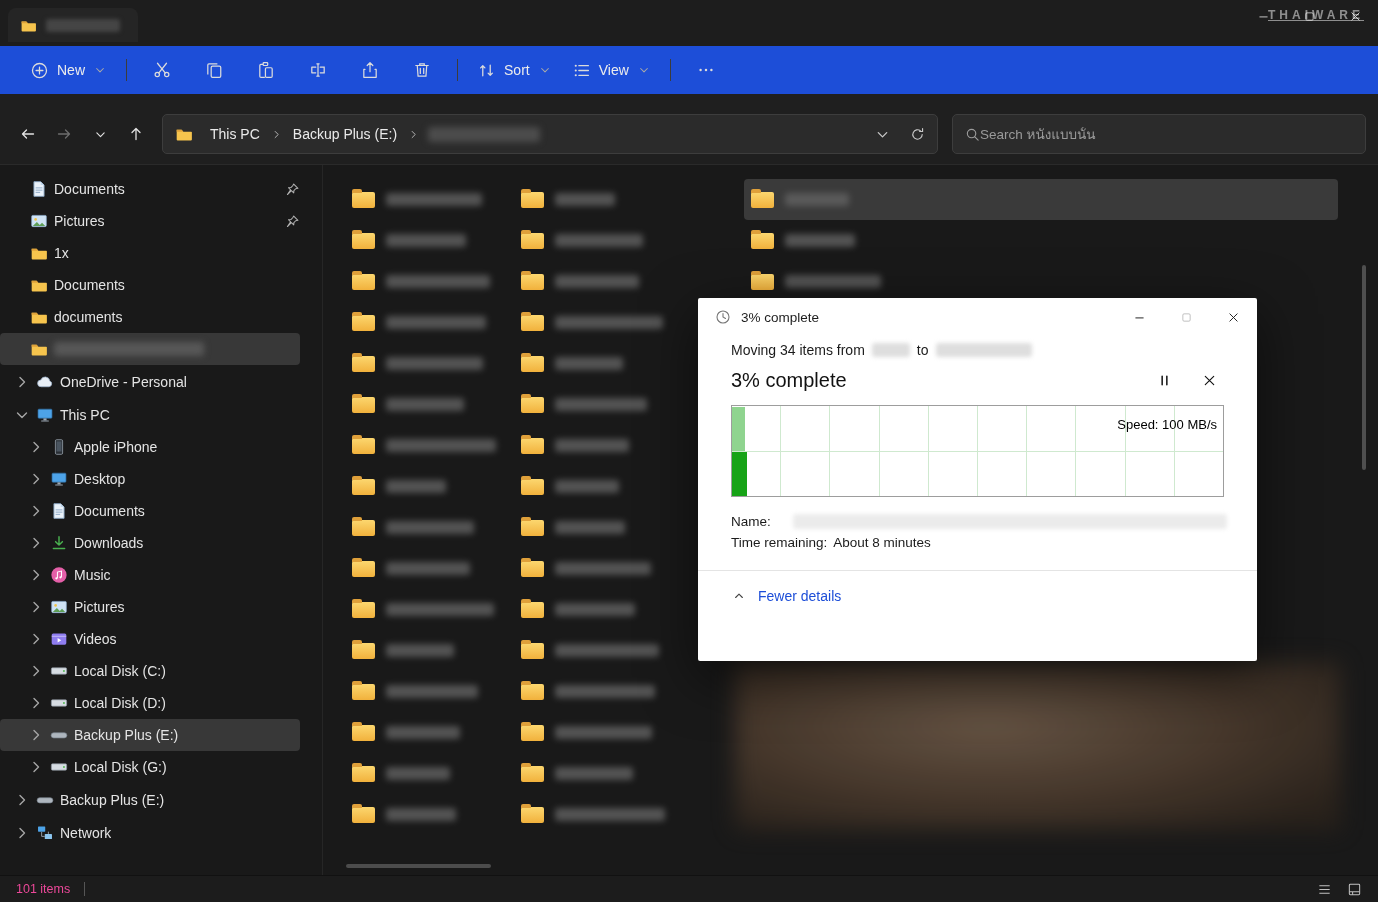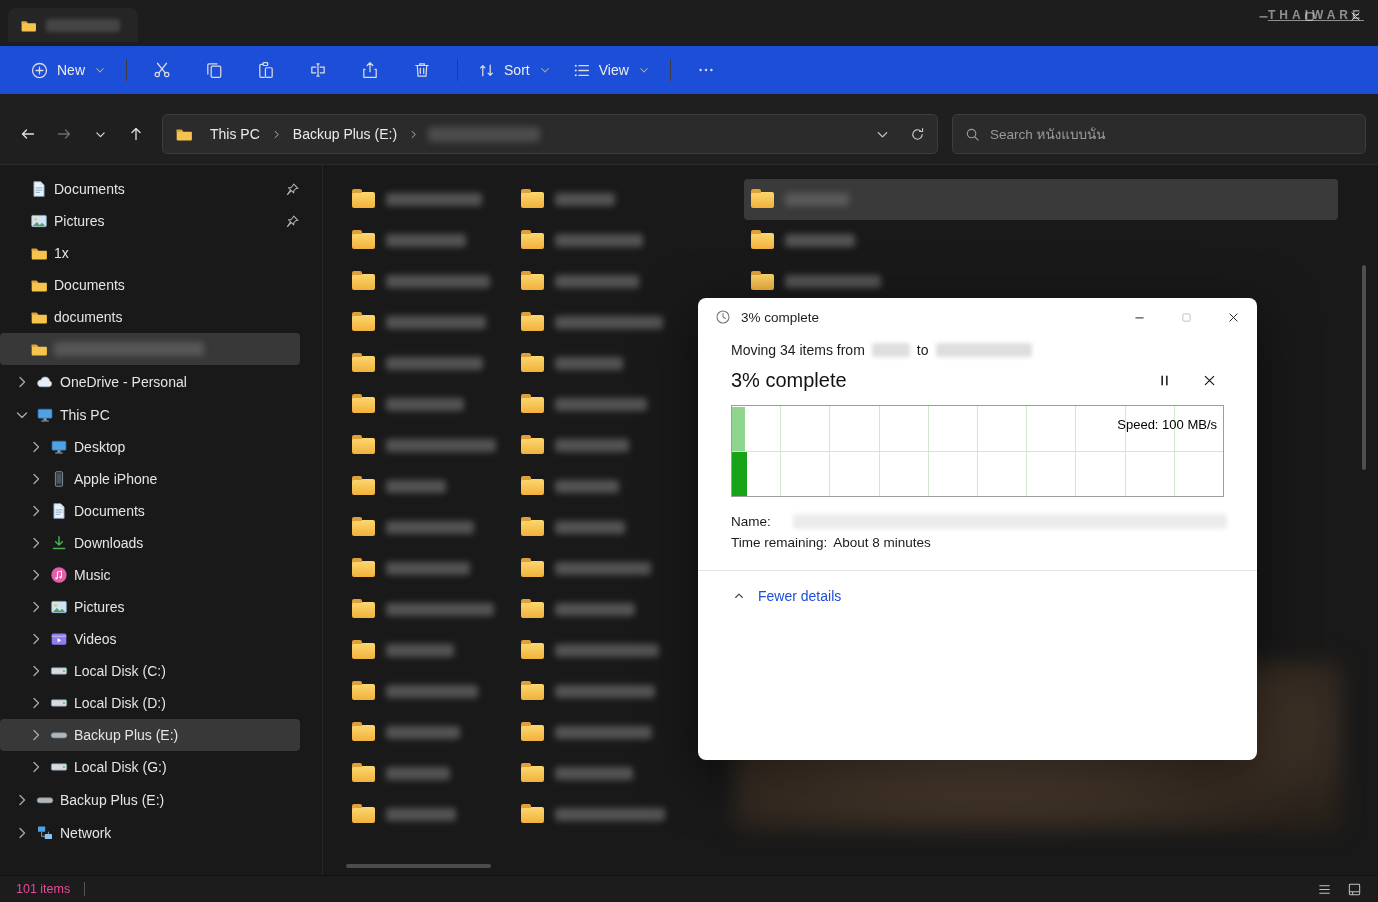--- a/index.html
+++ b/index.html
@@ -34,21 +34,21 @@
   .nav-btn svg { width:16px; height:16px; }
   .nav-btn.small svg { width:13px; height:13px; }
   .address-pill { flex:1; height:40px; margin:0 14px 0 8px; background:#2b2b2b; border:1px solid #3d3d3d;
                   border-radius:5px; display:flex; align-items:center; padding:0 12px; gap:5px; }
   .crumb-folder { width:18px; height:18px; margin-right:6px; }
   .crumb { font-size:14px; color:#eaeaea; padding:3px 6px; border-radius:3px; white-space:nowrap; }
   .crumb-sep { width:11px; height:11px; color:#b5b5b5; display:flex; }
   .pill-right { margin-left:auto; display:flex; align-items:center; gap:20px; color:#c9c9c9; }
   .pill-right span { width:15px; height:15px; display:flex; }
   .search-pill { width:414px; height:40px; background:#2b2b2b; border:1px solid #3d3d3d; border-radius:5px;
-                 display:flex; align-items:center; padding:0 12px; gap:10px; }
+                 display:flex; align-items:center; padding:0 12px; }
   .search-ic { width:15px; height:15px; color:#9d9d9d; flex:none; display:flex; }
   .search-pill input { flex:1; background:transparent; border:none; outline:none; color:#dddddd;
                        font-size:13.5px; font-family:"Liberation Sans",sans-serif; }
   .search-pill input::placeholder { color:#9a9a9a; }
 
   
   .watermark { position:absolute; top:8px; right:14px; z-index:20; pointer-events:none; text-align:right;
                color:rgba(255,255,255,0.5); }
   .wm-brand { font-size:12px; font-weight:bold; letter-spacing:4px;text-decoration:underline; }
   .wm-logo { font-size:64px; font-weight:bold; font-style:italic; line-height:58px;
@@ -100,22 +100,22 @@
 
   
   .statusbar { position:absolute; bottom:0; left:0; right:0; height:27px; background:#1c1c1c;
                border-top:1px solid #111; display:flex; align-items:center; padding:0 16px;
                font-size:12.5px; color:#ec4899; }
   .sb-sep { width:1px; height:14px; background:#555; margin-left:14px; }
   .sb-right { margin-left:auto; display:flex; gap:15px; color:#c0c0c0; }
   .sb-right span { width:15px; height:15px; display:flex; }
 
   
-  .dialog { position:absolute; left:698px; top:298px; width:559px; height:462px; background:#ffffff;
-            border-radius:8px; box-shadow:0 16px 55px rgba(0,0,0,0.55); color:#1b1b1b; overflow:hidden;
+  .dialog { position:absolute; left:698px; top:298px; width:559px; height:363px; background:#ffffff;
+            border-radius:2px; box-shadow:0 16px 55px rgba(0,0,0,0.55); color:#1b1b1b; overflow:hidden;
             z-index:10; }
   .dlg-title { display:flex; align-items:center; height:38px; padding-left:17px; font-size:13.5px; color:#1e1e1e; }
   .dlg-icon { width:16px; height:16px; margin-right:10px; display:flex; }
   .dlg-controls { margin-left:auto; display:flex; height:100%; }
   .dlg-btn { width:47px; height:100%; display:flex; align-items:center; justify-content:center; color:#222; }
   .dlg-btn svg { width:13px; height:13px; }
   .dlg-btn.disabled { color:#b9b9b9; }
   .dlg-body { padding:0 30px 0 33px; }
   .moving-line { font-size:14px; display:flex; align-items:center; gap:7px; margin-top:6px; color:#1b1b1b; }
   .percent-row { display:flex; align-items:center; margin-top:11px; }
@@ -443,40 +443,40 @@
         <span class="lbl">This PC</span>
       </div>
       <div class="side-item haschev lvl1">
         <span class="chev">
           <svg viewBox="0 0 16 16">
             <path d="M6 3.5 10.5 8 6 12.5" fill="none" stroke="currentColor" stroke-width="1.4" stroke-linecap="round" stroke-linejoin="round"></path>
           </svg>
         </span>
         <span class="ic">
           <svg viewBox="0 0 16 16">
+            <rect x="4.8" y="1.5" width="6.4" height="13" rx="1.1" fill="#2a2f35" stroke="#98a2ac" stroke-width="0.7"></rect>
+            <rect x="5.8" y="3" width="4.4" height="9" fill="#4a5560"></rect>
+          </svg>
+        </span>
+        <span class="lbl">Apple iPhone</span>
+      </div>
+      <div class="side-item haschev lvl1">
+        <span class="chev">
+          <svg viewBox="0 0 16 16">
+            <path d="M6 3.5 10.5 8 6 12.5" fill="none" stroke="currentColor" stroke-width="1.4" stroke-linecap="round" stroke-linejoin="round"></path>
+          </svg>
+        </span>
+        <span class="ic">
+          <svg viewBox="0 0 16 16">
             <rect x="1.8" y="2.8" width="12.4" height="8" rx="0.8" fill="#4da3e8" stroke="#2f6da3" stroke-width="0.6"></rect>
             <rect x="6.6" y="11" width="2.8" height="1.8" fill="#9aa6b2"></rect>
             <rect x="4.6" y="12.8" width="6.8" height="1" rx="0.3" fill="#9aa6b2"></rect>
           </svg>
         </span>
         <span class="lbl">Desktop</span>
-      </div>
-      <div class="side-item haschev lvl1">
-        <span class="chev">
-          <svg viewBox="0 0 16 16">
-            <path d="M6 3.5 10.5 8 6 12.5" fill="none" stroke="currentColor" stroke-width="1.4" stroke-linecap="round" stroke-linejoin="round"></path>
-          </svg>
-        </span>
-        <span class="ic">
-          <svg viewBox="0 0 16 16">
-            <rect x="4.8" y="1.5" width="6.4" height="13" rx="1.1" fill="#2a2f35" stroke="#98a2ac" stroke-width="0.7"></rect>
-            <rect x="5.8" y="3" width="4.4" height="9" fill="#4a5560"></rect>
-          </svg>
-        </span>
-        <span class="lbl">Apple iPhone</span>
       </div>
       <div class="side-item haschev lvl1">
         <span class="chev">
           <svg viewBox="0 0 16 16">
             <path d="M6 3.5 10.5 8 6 12.5" fill="none" stroke="currentColor" stroke-width="1.4" stroke-linecap="round" stroke-linejoin="round"></path>
           </svg>
         </span>
         <span class="ic">
           <svg viewBox="0 0 16 16">
             <path d="M3.5 1.5h6l3 3v10h-9z" fill="#eaf2fa" stroke="#8aa7c4" stroke-width="0.8"></path>

